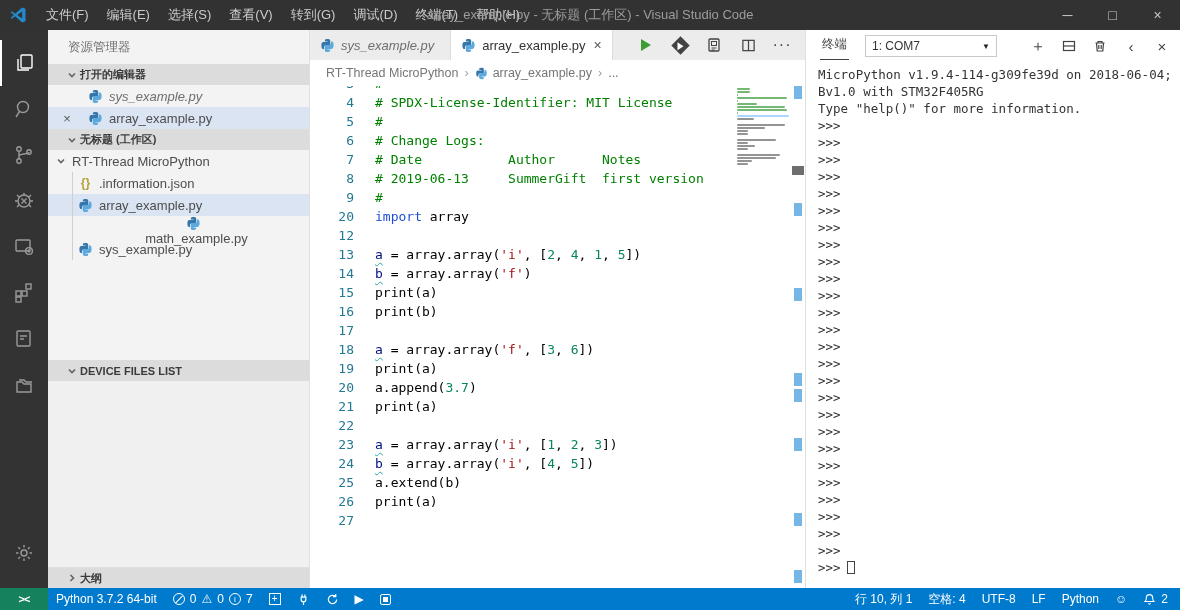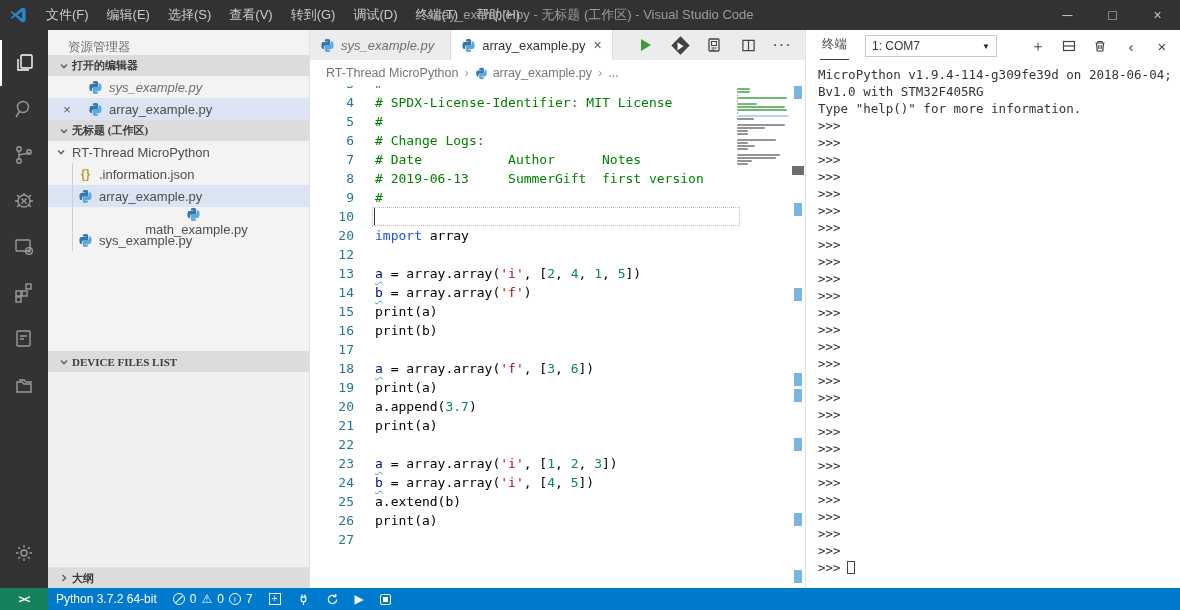--- a/index.html
+++ b/index.html
@@ -22,22 +22,22 @@
   .activitybar { width:48px; background:#333333; display:flex; flex-direction:column; align-items:center; padding-top:10px; }
   .ab-icon { width:48px; height:46px; display:flex; align-items:center; justify-content:center; color:#9a9a9a; }
   .ab-icon svg { width:24px; height:24px; stroke:#9a9a9a; fill:none; stroke-width:1.4; }
   .ab-icon.active { border-left:2px solid #ffffff; }
   .ab-icon.active svg { stroke:#ffffff; }
   .ab-spacer { flex:1; }
   .ab-gear { margin-bottom:12px; }
 
   
   .sidebar { width:262px; background:#f3f3f3; display:flex; flex-direction:column; border-right:1px solid #e0e0e0; }
-  .sb-title { height:25px; line-height:34px; padding-left:20px; color:#6f6f6f; font-size:12.5px; }
-  .sb-header { height:21px; background:#dcdcdc; display:flex; align-items:center; font-size:11px; font-weight:bold; color:#3b3b3b; padding-left:8px;font-family:Liberation Serif, serif; }
+  .sb-title { height:34px; line-height:34px; padding-left:20px; color:#6f6f6f; font-size:12.5px; }
+  .sb-header { height:21px; background:#dcdcdc; display:flex; align-items:center; font-size:11px; font-weight:bold; color:#3b3b3b; padding-left:16px; }
   .sb-header .chev { width:16px; height:16px; display:flex; align-items:center; justify-content:center; }
   .chev svg { width:10px; height:10px; stroke:#646464; fill:none; stroke-width:1.6; }
   .sb-row { height:22px; display:flex; align-items:center; color:#4d4d4d; font-size:13px; position:relative; }
   .sb-row.selected { background:#dbe4f3; }
   .sb-row .fname { margin-left:6px; white-space:nowrap; }
   .sb-row .fname.preview { font-style:italic; color:#6e6e6e; }
   .close-x { position:absolute; left:12px; width:14px; text-align:center; color:#5a5a5a; font-size:13px; }
   .pyicon { width:15px; height:15px; flex:0 0 auto; }
   .jsonicon { color:#b8a038; font-weight:bold; font-size:12px; width:15px; text-align:center; flex:0 0 auto; }
   .indent-guide { position:absolute; left:24px; top:0; bottom:0; width:1px; background:#cfcfcf; }
@@ -347,21 +347,20 @@
 
     <div class="editor">
       <div class="code-scroll" id="code-lines">
           <div class="code-line"><span class="lnum">3</span><span class="ltext"><span class="tk-c">#</span></span></div>
           <div class="code-line"><span class="lnum">4</span><span class="ltext"><span class="tk-c"># SPDX-License-Identifier: MIT License</span></span></div>
           <div class="code-line"><span class="lnum">5</span><span class="ltext"><span class="tk-c">#</span></span></div>
           <div class="code-line"><span class="lnum">6</span><span class="ltext"><span class="tk-c"># Change Logs:</span></span></div>
           <div class="code-line"><span class="lnum">7</span><span class="ltext"><span class="tk-c"># Date           Author      Notes</span></span></div>
           <div class="code-line"><span class="lnum">8</span><span class="ltext"><span class="tk-c"># 2019-06-13     SummerGift  first version</span></span></div>
           <div class="code-line"><span class="lnum">9</span><span class="ltext"><span class="tk-c">#</span></span></div>
-          <div class="code-line"><span class="lnum">10</span><span class="curline-box"></span><span class="cursor-bar"></span><span class="ltext"></span></div>
           <div class="code-line"><span class="lnum">20</span><span class="ltext"><span class="tk-k">import</span><span class="tk-p"> array</span></span></div>
           <div class="code-line"><span class="lnum">12</span><span class="ltext"></span></div>
           <div class="code-line"><span class="lnum">13</span><span class="ltext"><span class="tk-v">a</span><span class="tk-p"> = array.array(</span><span class="tk-s">'i'</span><span class="tk-p">, [</span><span class="tk-n">2</span><span class="tk-p">, </span><span class="tk-n">4</span><span class="tk-p">, </span><span class="tk-n">1</span><span class="tk-p">, </span><span class="tk-n">5</span><span class="tk-p">])</span></span></div>
           <div class="code-line"><span class="lnum">14</span><span class="ltext"><span class="tk-v">b</span><span class="tk-p"> = array.array(</span><span class="tk-s">'f'</span><span class="tk-p">)</span></span></div>
           <div class="code-line"><span class="lnum">15</span><span class="ltext"><span class="tk-p">print(a)</span></span></div>
           <div class="code-line"><span class="lnum">16</span><span class="ltext"><span class="tk-p">print(b)</span></span></div>
           <div class="code-line"><span class="lnum">17</span><span class="ltext"></span></div>
           <div class="code-line"><span class="lnum">18</span><span class="ltext"><span class="tk-v">a</span><span class="tk-p"> = array.array(</span><span class="tk-s">'f'</span><span class="tk-p">, [</span><span class="tk-n">3</span><span class="tk-p">, </span><span class="tk-n">6</span><span class="tk-p">])</span></span></div>
           <div class="code-line"><span class="lnum">19</span><span class="ltext"><span class="tk-p">print(a)</span></span></div>
           <div class="code-line"><span class="lnum">20</span><span class="ltext"><span class="tk-p">a.append(</span><span class="tk-n">3.7</span><span class="tk-p">)</span></span></div>
@@ -501,13 +500,27 @@
   </div>
   <div class="st-item">
       <span>▶</span>
     </div>
   <div class="st-item">
       <span class="stopbox">
         <i></i>
       </span>
     </div>
 
+  <div class="st-right">
+    <div class="st-item">行 10, 列 1</div>
+    <div class="st-item">空格: 4</div>
+    <div class="st-item">UTF-8</div>
+    <div class="st-item">LF</div>
+    <div class="st-item">Python</div>
+    <div class="st-item">☺</div>
+    <div class="st-item" style="padding-right:12px;">
+      <svg width="13" height="13" viewBox="0 0 14 14">
+          <path d="M7 1.8a3.4 3.4 0 0 0-3.4 3.4c0 3-1.3 4-1.3 4h9.4s-1.3-1-1.3-4A3.4 3.4 0 0 0 7 1.8zM5.8 11.2a1.3 1.3 0 0 0 2.4 0" fill="none" stroke="#fff" stroke-width="1.2"></path>
+        </svg>
+      <span>2</span>
+    </div>
+  </div>
 </div>
 
 </body></html>

